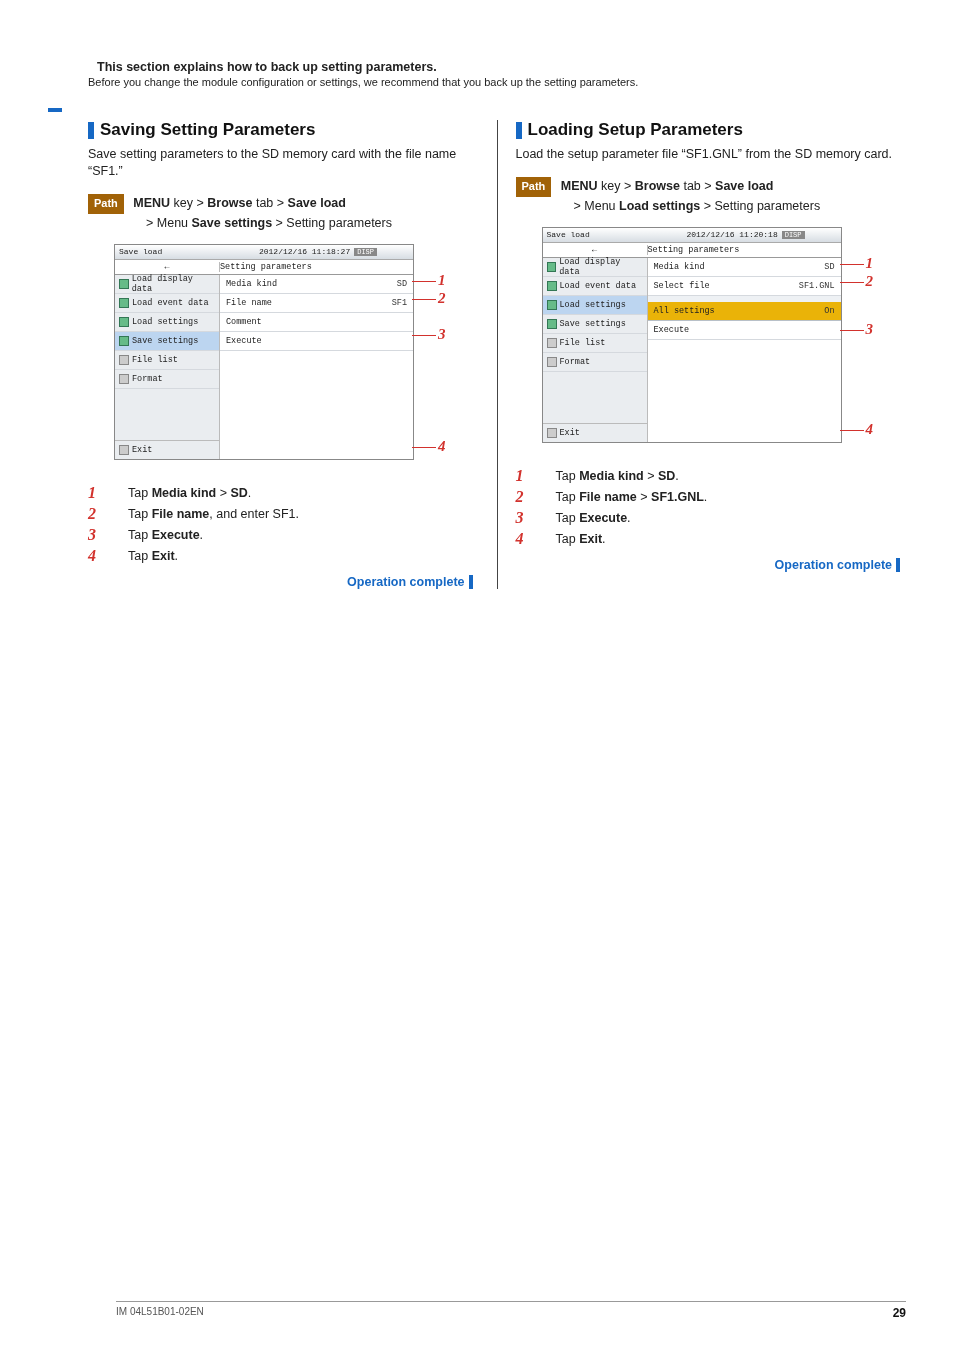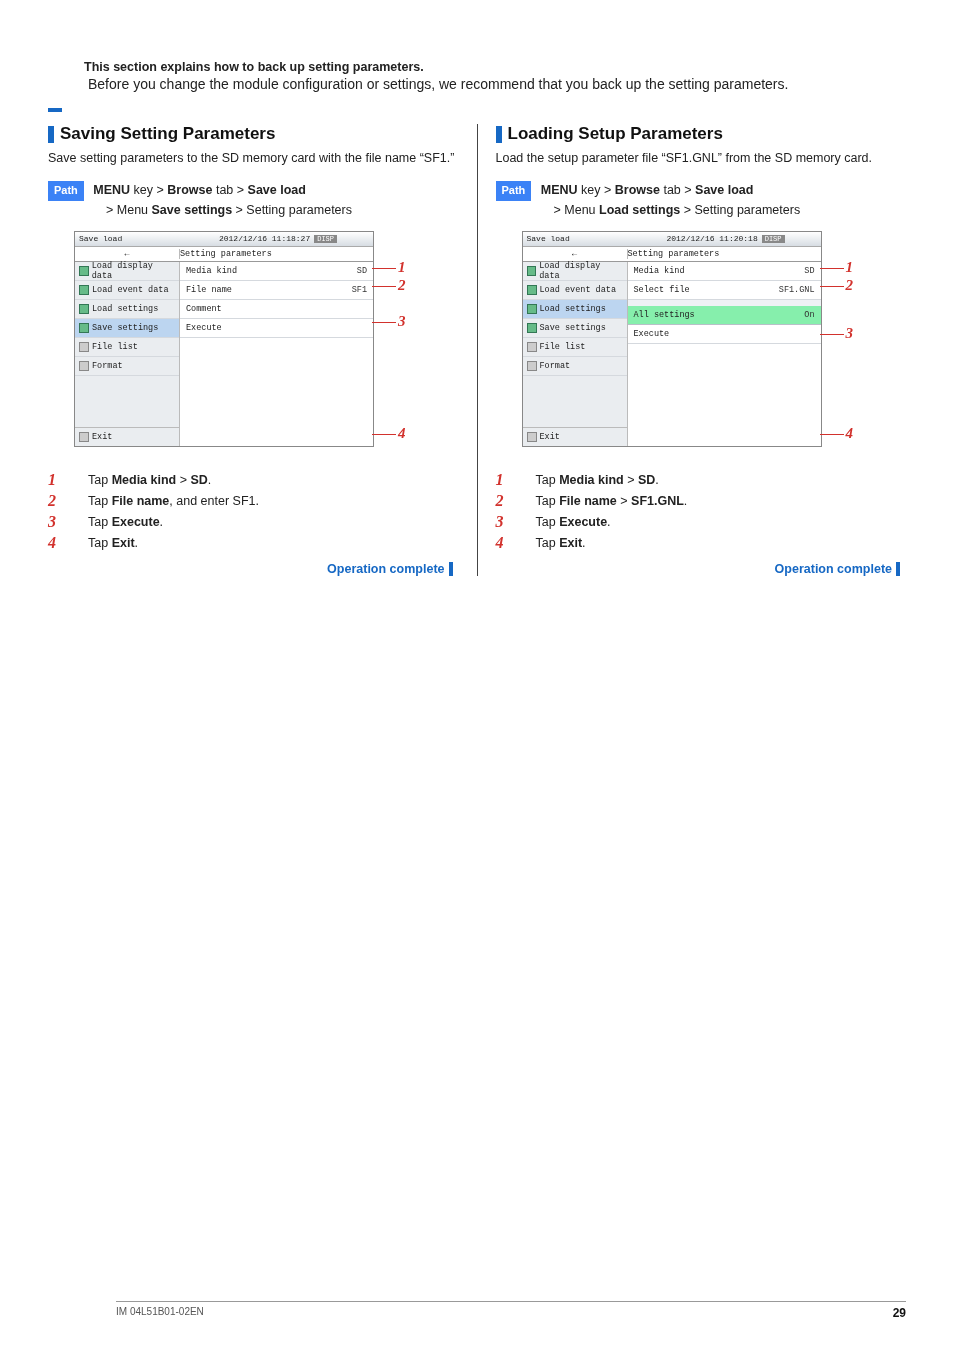--- a/index.html
+++ b/index.html
@@ -1,31 +1,31 @@
 <!DOCTYPE html>
 <html><head>
 <meta charset="utf-8">
 <style>
   html,body{margin:0;padding:0;font-family:Arial,Helvetica,sans-serif;background:#fff;color:#222;}
   .page{width:954px;height:1350px;position:relative;box-sizing:border-box;padding:60px 48px 40px 48px;}
-  .intro-bold{font-size:12.5px;font-weight:bold;margin:0 0 2px 36px;}
-  .intro-plain{font-size:14px;margin:0 0 32px 40px;}
+  .intro-bold{font-size:12.5px;font-weight:bold;margin:0 0 2px 49px;}
+  .intro-plain{font-size:11px;margin:0 0 32px 40px;}
   .banner-wrap{margin-left:40px;}
   .banner-top{height:4px;background:#1668c4;}
   .banner{background:#1668c4;color:#fff;font-size:28px;font-weight:bold;padding:6px 0 8px 0;text-align:center;letter-spacing:0.5px;}
   .banner-gap{height:2px;background:#fff;}
-  .columns{display:flex;margin-top:14px;}
+  .columns{display:flex;margin-left:40px;margin-top:14px;}
   .col{flex:1 1 0;box-sizing:border-box;}
   .col-left{padding-right:18px;border-right:1px solid #444;}
   .col-right{padding-left:18px;}
   .h2{font-size:17px;font-weight:bold;color:#111;margin:0 0 6px 0;display:flex;align-items:center;}
   .h2::before{content:"";display:inline-block;width:6px;height:17px;background:#1668c4;margin-right:6px;}
   .body{font-size:12.5px;line-height:1.35;margin:0 0 14px 0;}
   .path-row{font-size:12.5px;margin:0 0 12px 0;line-height:1.45;}
-  .path-box{display:inline-block;background:#3b82f6;color:#fff;font-size:11px;font-weight:bold;padding:2px 6px;margin-right:6px;vertical-align:top;}
+  .path-box{display:inline-block;background:#a16207;color:#fff;font-size:11px;font-weight:bold;padding:2px 6px;margin-right:6px;vertical-align:top;}
   .path-indent{margin-left:58px;}
   .b{font-weight:bold;}
   
   .shot-wrap{position:relative;margin:0 0 24px 26px;}
   .shot{width:298px;border:1px solid #888;background:#f2f3f4;font-family:"Courier New",monospace;font-size:8.5px;color:#222;}
   .shot-title{display:flex;align-items:center;height:14px;background:linear-gradient(#fff,#d7dde3);border-bottom:1px solid #aaa;padding:0 4px;font-size:8px;}
   .shot-title .sp{flex:1;}
   .shot-title .ts{margin-right:4px;}
   .shot-title .badge{background:#888;color:#fff;font-size:7px;padding:0 3px;margin-right:2px;}
   .shot-sub{display:flex;align-items:center;height:14px;background:#fff;border-bottom:1px solid #999;}
@@ -38,21 +38,21 @@
   .shot-nav .ic{width:10px;height:10px;margin-right:3px;display:inline-block;background:#6b8;border:1px solid #375;box-sizing:border-box;}
   .shot-nav .ic.red{background:#e88;border-color:#a44;}
   .shot-nav .ic.gray{background:#ccc;border-color:#888;}
   .shot-nav .exit{height:18px;display:flex;align-items:center;padding:0 4px;border-top:1px solid #bbb;}
   .shot-nav .spacer{flex:1;}
   .shot-nav-inner{display:flex;flex-direction:column;height:100%;}
   .shot-main{flex:1;background:#fff;}
   .shot-main .row{height:18px;display:flex;align-items:center;border-bottom:1px solid #d5d9de;}
   .shot-main .row .lab{flex:1;padding-left:6px;}
   .shot-main .row .val{width:56px;text-align:right;padding-right:6px;color:#333;}
-  .shot-main .row.hdr{background:#86efac;font-weight:normal;border-bottom:1px solid #b8c0c8;}
+  .shot-main .row.hdr{background:#eab308;font-weight:normal;border-bottom:1px solid #b8c0c8;}
   
   .callout{position:absolute;color:#d2322d;font-family:Georgia,"Times New Roman",serif;font-style:italic;font-weight:bold;font-size:15px;}
   .cline{position:absolute;background:#d2322d;height:1px;}
   
   .steps{margin-left:0;}
   .step{display:flex;align-items:flex-start;font-size:12.5px;margin:0 0 3px 0;}
   .step .n{color:#d2322d;font-family:Georgia,"Times New Roman",serif;font-style:italic;font-weight:bold;font-size:16px;width:40px;flex-shrink:0;}
   .step .t{padding-top:2px;}
   .opc{color:#1668c4;font-size:12.5px;font-weight:bold;margin-top:10px;display:flex;justify-content:flex-end;align-items:center;padding-right:6px;}
   .opc::after{content:"";display:inline-block;width:4px;height:14px;background:#1668c4;margin-left:4px;}

